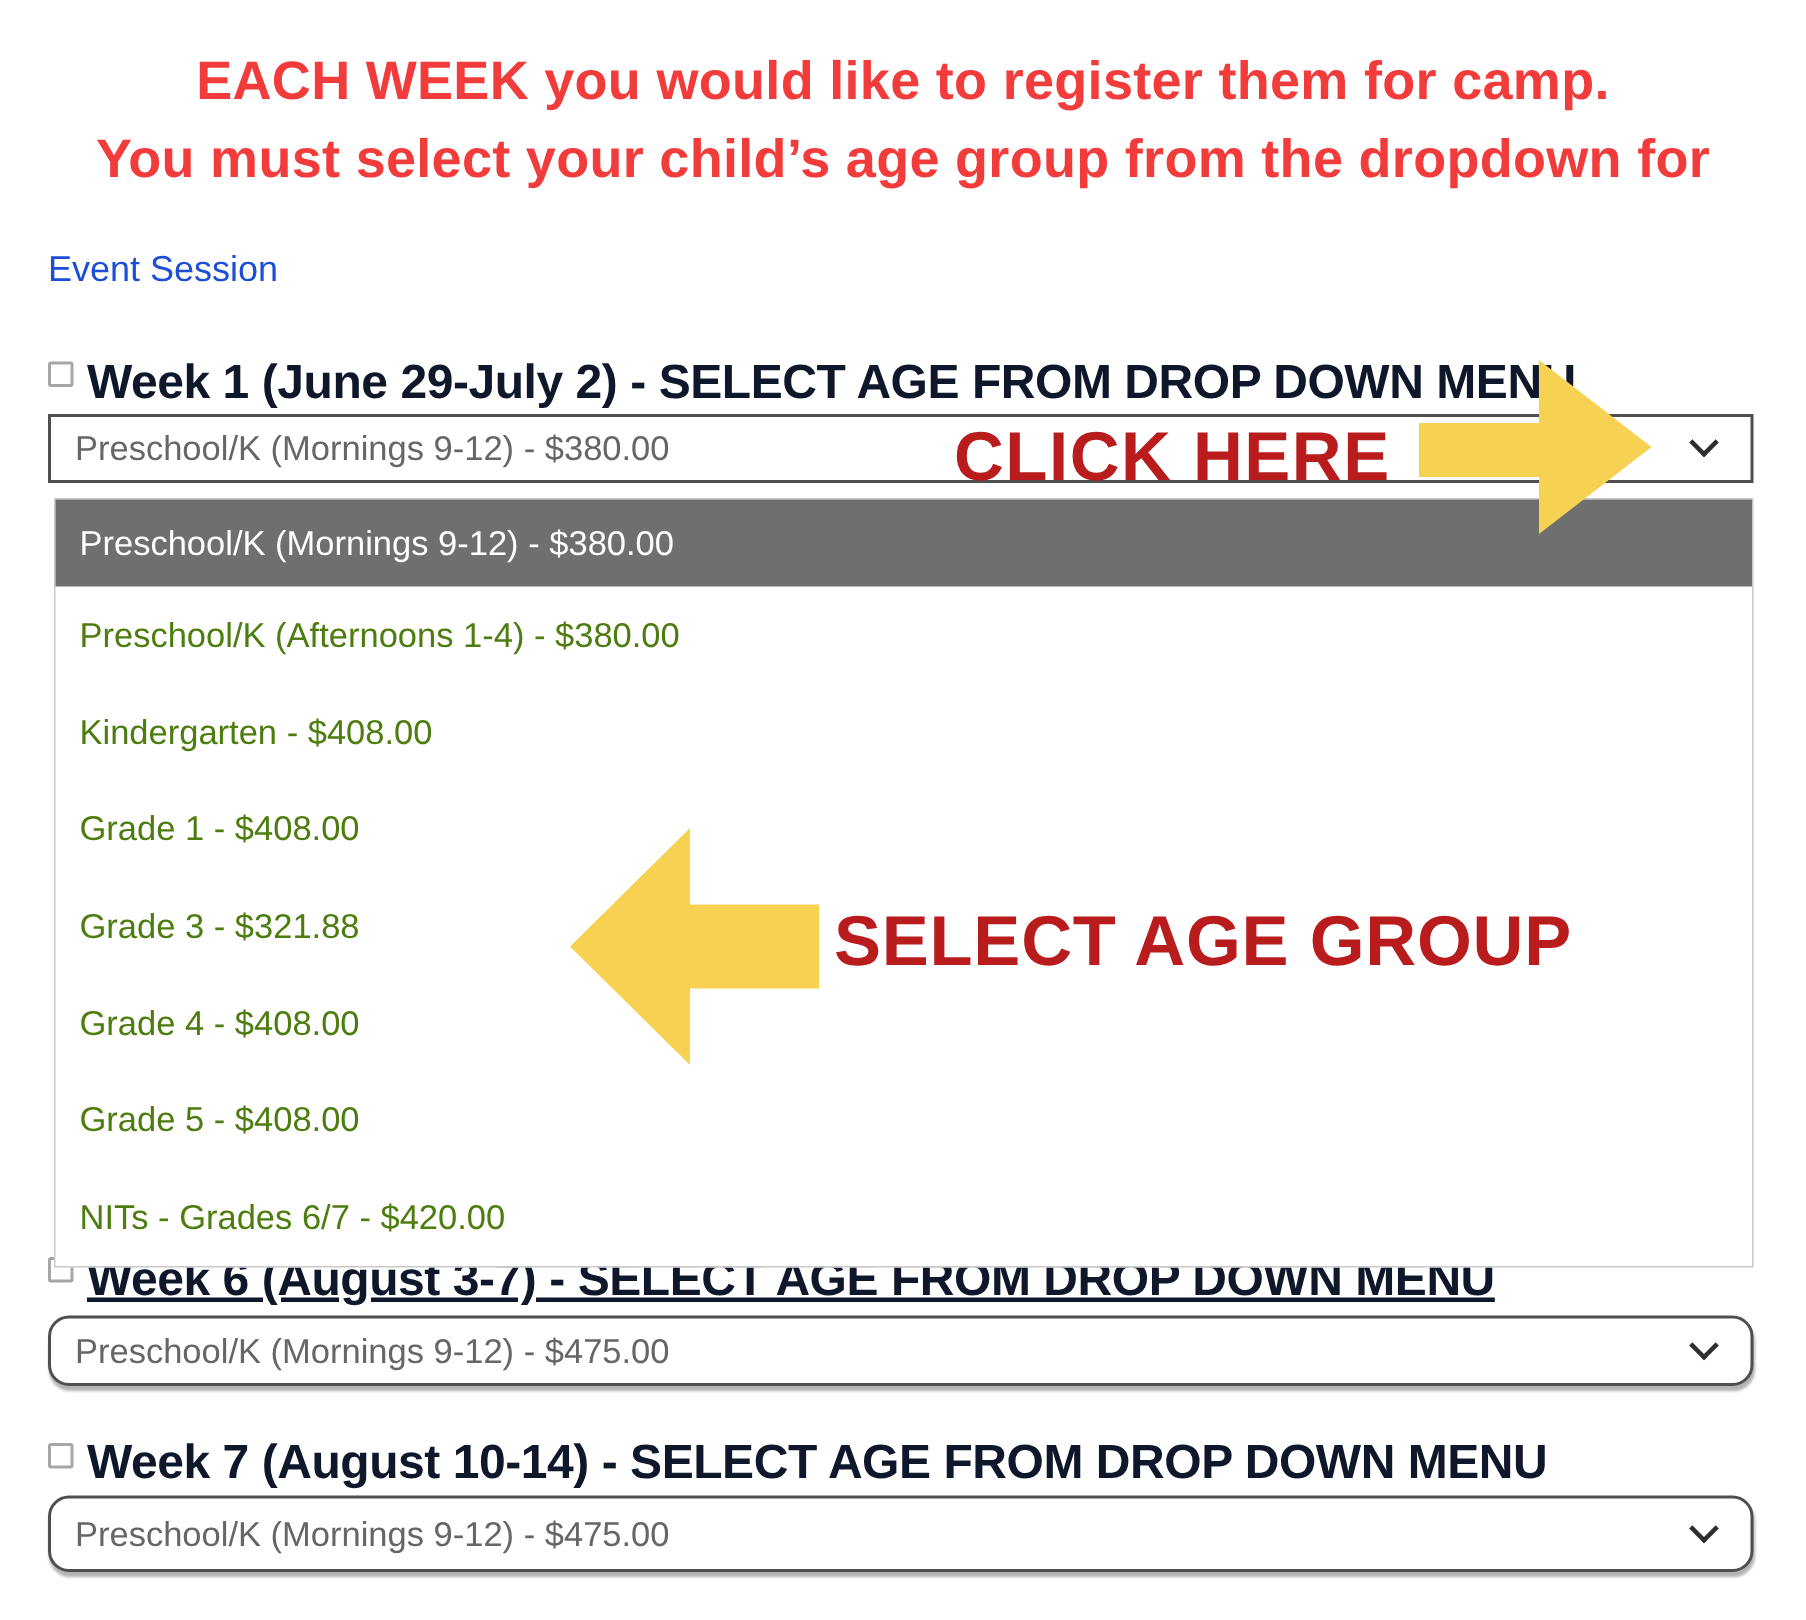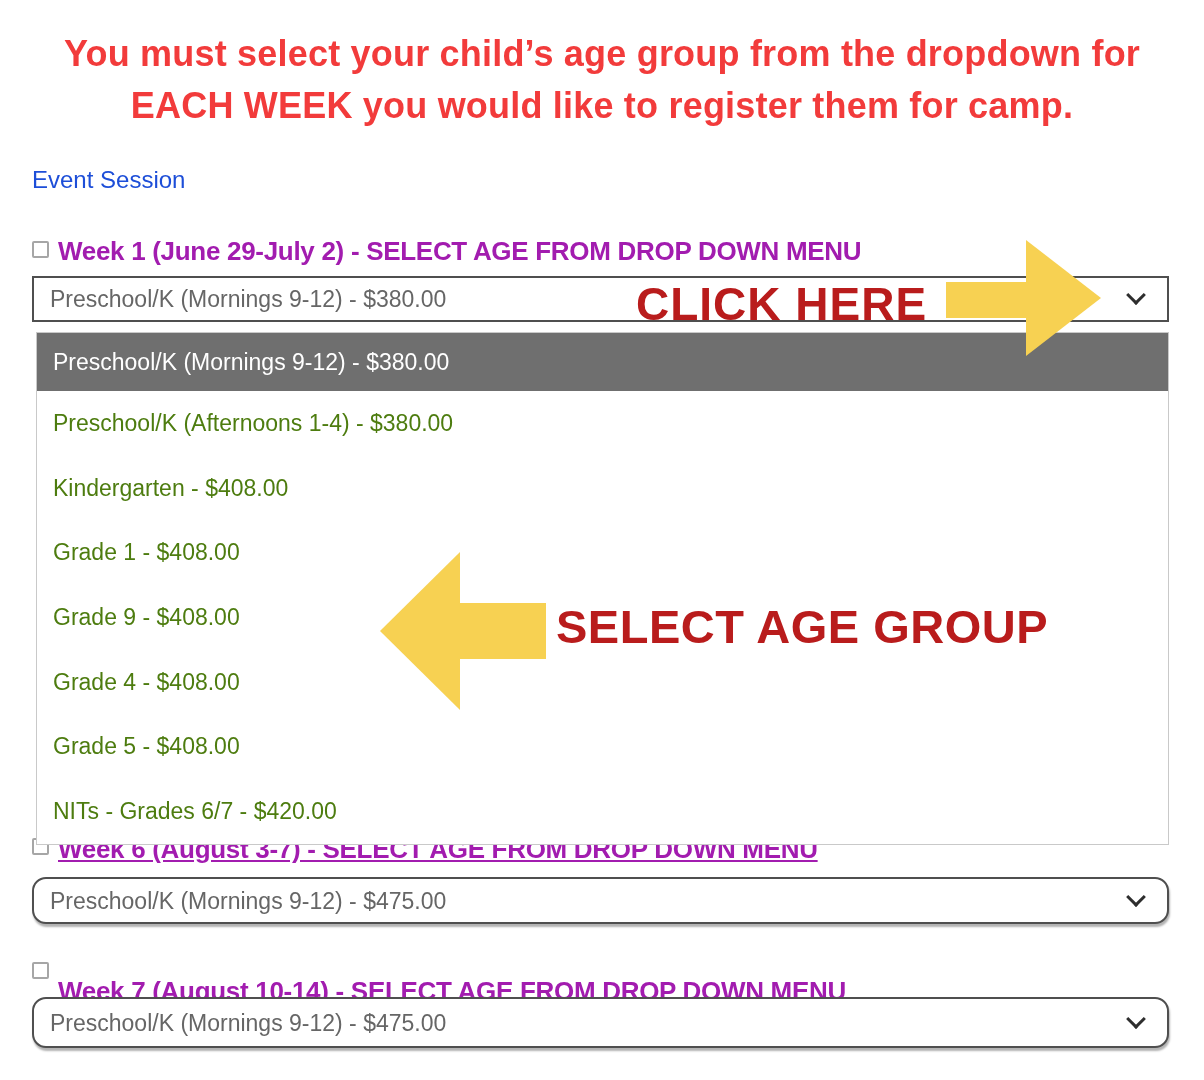--- a/index.html
+++ b/index.html
@@ -6,21 +6,21 @@
   html,body { width:1204px; height:1080px; background:#ffffff; font-family:"Liberation Sans", sans-serif; }
   #stage { position:relative; width:1204px; height:1080px; overflow:hidden; background:#fff; }
 
   
   .banner { position:absolute; top:28px; left:0; width:1204px; text-align:center;
             font-weight:bold; font-size:36px; line-height:52px; color:#F23B3B; letter-spacing:0.2px; }
 
   
   .section-label { position:absolute; top:166px; left:32px; font-size:24px; font-weight:normal; color:#1d4ed8; }
   .checkbox { position:absolute; width:17px; height:17px; border:2px solid #a6a6a6; border-radius:2px; background:#fff; }
-  .week-label { position:absolute; left:58px; font-size:26px; font-weight:bold; color:#a21caf; letter-spacing:-0.3px; white-space:nowrap; }
+  .week-label { position:absolute; left:58px; font-size:32px; font-weight:bold; color:#0f172a; letter-spacing:-0.3px; white-space:nowrap; }
 
   
   .select-box { position:absolute; left:32px; width:1137px; background:#fff; border:2px solid #4f4f4f; }
   .select-value { position:absolute; left:16px; top:50%; transform:translateY(-50%); font-size:23px; color:#666666; white-space:nowrap; }
   .chevron { position:absolute; right:24px; top:50%; width:14px; height:14px; margin-top:-11px;
              border-right:3.5px solid #2e2e2e; border-bottom:3.5px solid #2e2e2e; transform:rotate(45deg); }
   .shadowed { box-shadow:1px 3px 2px #b3b3b3;border-radius:14px; }
 
   
   .dropdown-panel { position:absolute; left:36px; top:332px; width:1133px; height:513px; background:#fff;
@@ -42,31 +42,31 @@
 
   
   #week1-checkbox { top:241px; left:32px; }
   #week1-label    { top:236px; }
   #select1 { top:276px; height:46px; }
   #week6-wrap { position:absolute; left:0; top:0; z-index:1; }
   #week6-checkbox { top:838px; left:32px; }
   #week6-label    { top:834px;text-decoration:underline; }
   #select2 { top:877px; height:47px; }
   #week7-checkbox { top:962px; left:32px; }
-  #week7-label    { top:956px;margin-top:20px; }
+  #week7-label    { top:956px; }
   #select3 { top:997px; height:51px; }
 </style>
 </head>
 <body>
 
 <div id="stage">
 
   <div class="banner">
+    <div>EACH WEEK you would like to register them for camp.</div>
     <div>You must select your child’s age group from the dropdown for</div>
-    <div>EACH WEEK you would like to register them for camp.</div>
   </div>
 
   <div class="section-label">Event Session</div>
 
   <div id="week6-wrap">
     <span id="week6-checkbox" class="checkbox"></span>
     <div id="week6-label" class="week-label">Week 6 (August 3-7) - SELECT AGE FROM DROP DOWN MENU</div>
   </div>
 
   <span id="week1-checkbox" class="checkbox"></span>
@@ -75,21 +75,21 @@
   <div id="select1" class="select-box">
     <span class="select-value">Preschool/K (Mornings 9-12) - $380.00</span>
     <span class="chevron"></span>
   </div>
 
   <div class="dropdown-panel">
       <div class="opt hl">Preschool/K (Mornings 9-12) - $380.00</div>
       <div class="opt">Preschool/K (Afternoons 1-4) - $380.00</div>
       <div class="opt">Kindergarten - $408.00</div>
       <div class="opt">Grade 1 - $408.00</div>
-      <div class="opt">Grade 9 - $408.00</div>
+      <div class="opt">Grade 3 - $321.88</div>
       <div class="opt">Grade 4 - $408.00</div>
       <div class="opt">Grade 5 - $408.00</div>
       <div class="opt">NITs - Grades 6/7 - $420.00</div>
     </div>
 
   <div id="select2" class="select-box shadowed">
     <span class="select-value">Preschool/K (Mornings 9-12) - $475.00</span>
     <span class="chevron"></span>
   </div>
 

